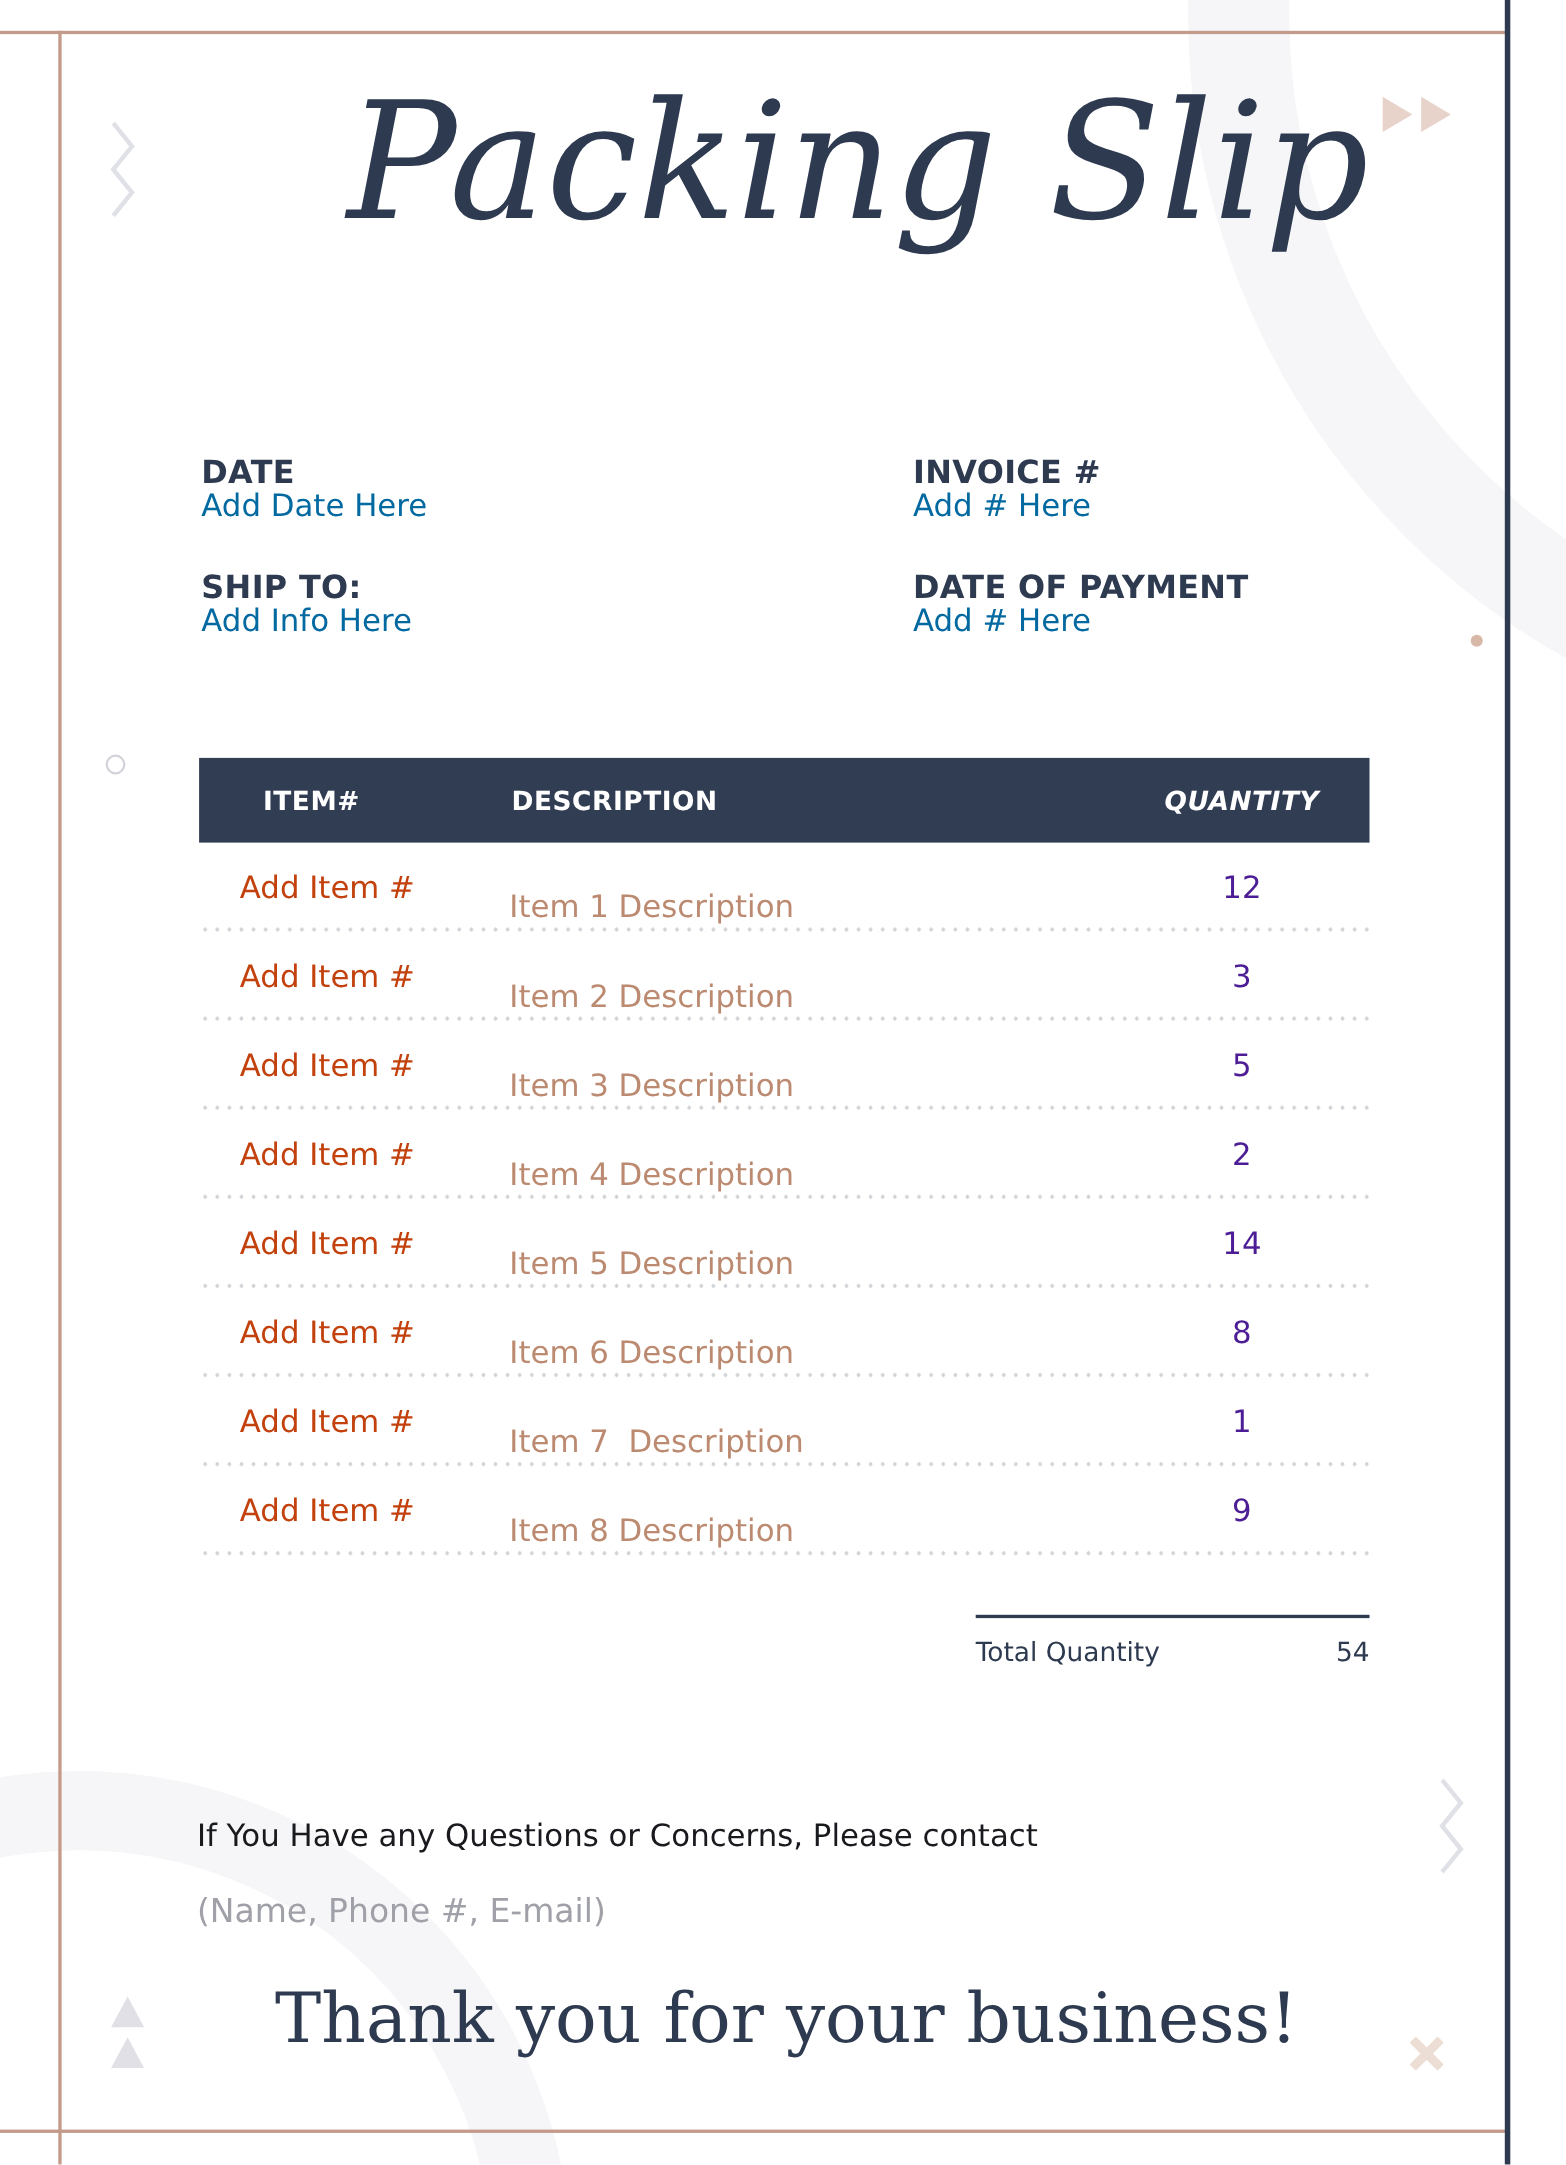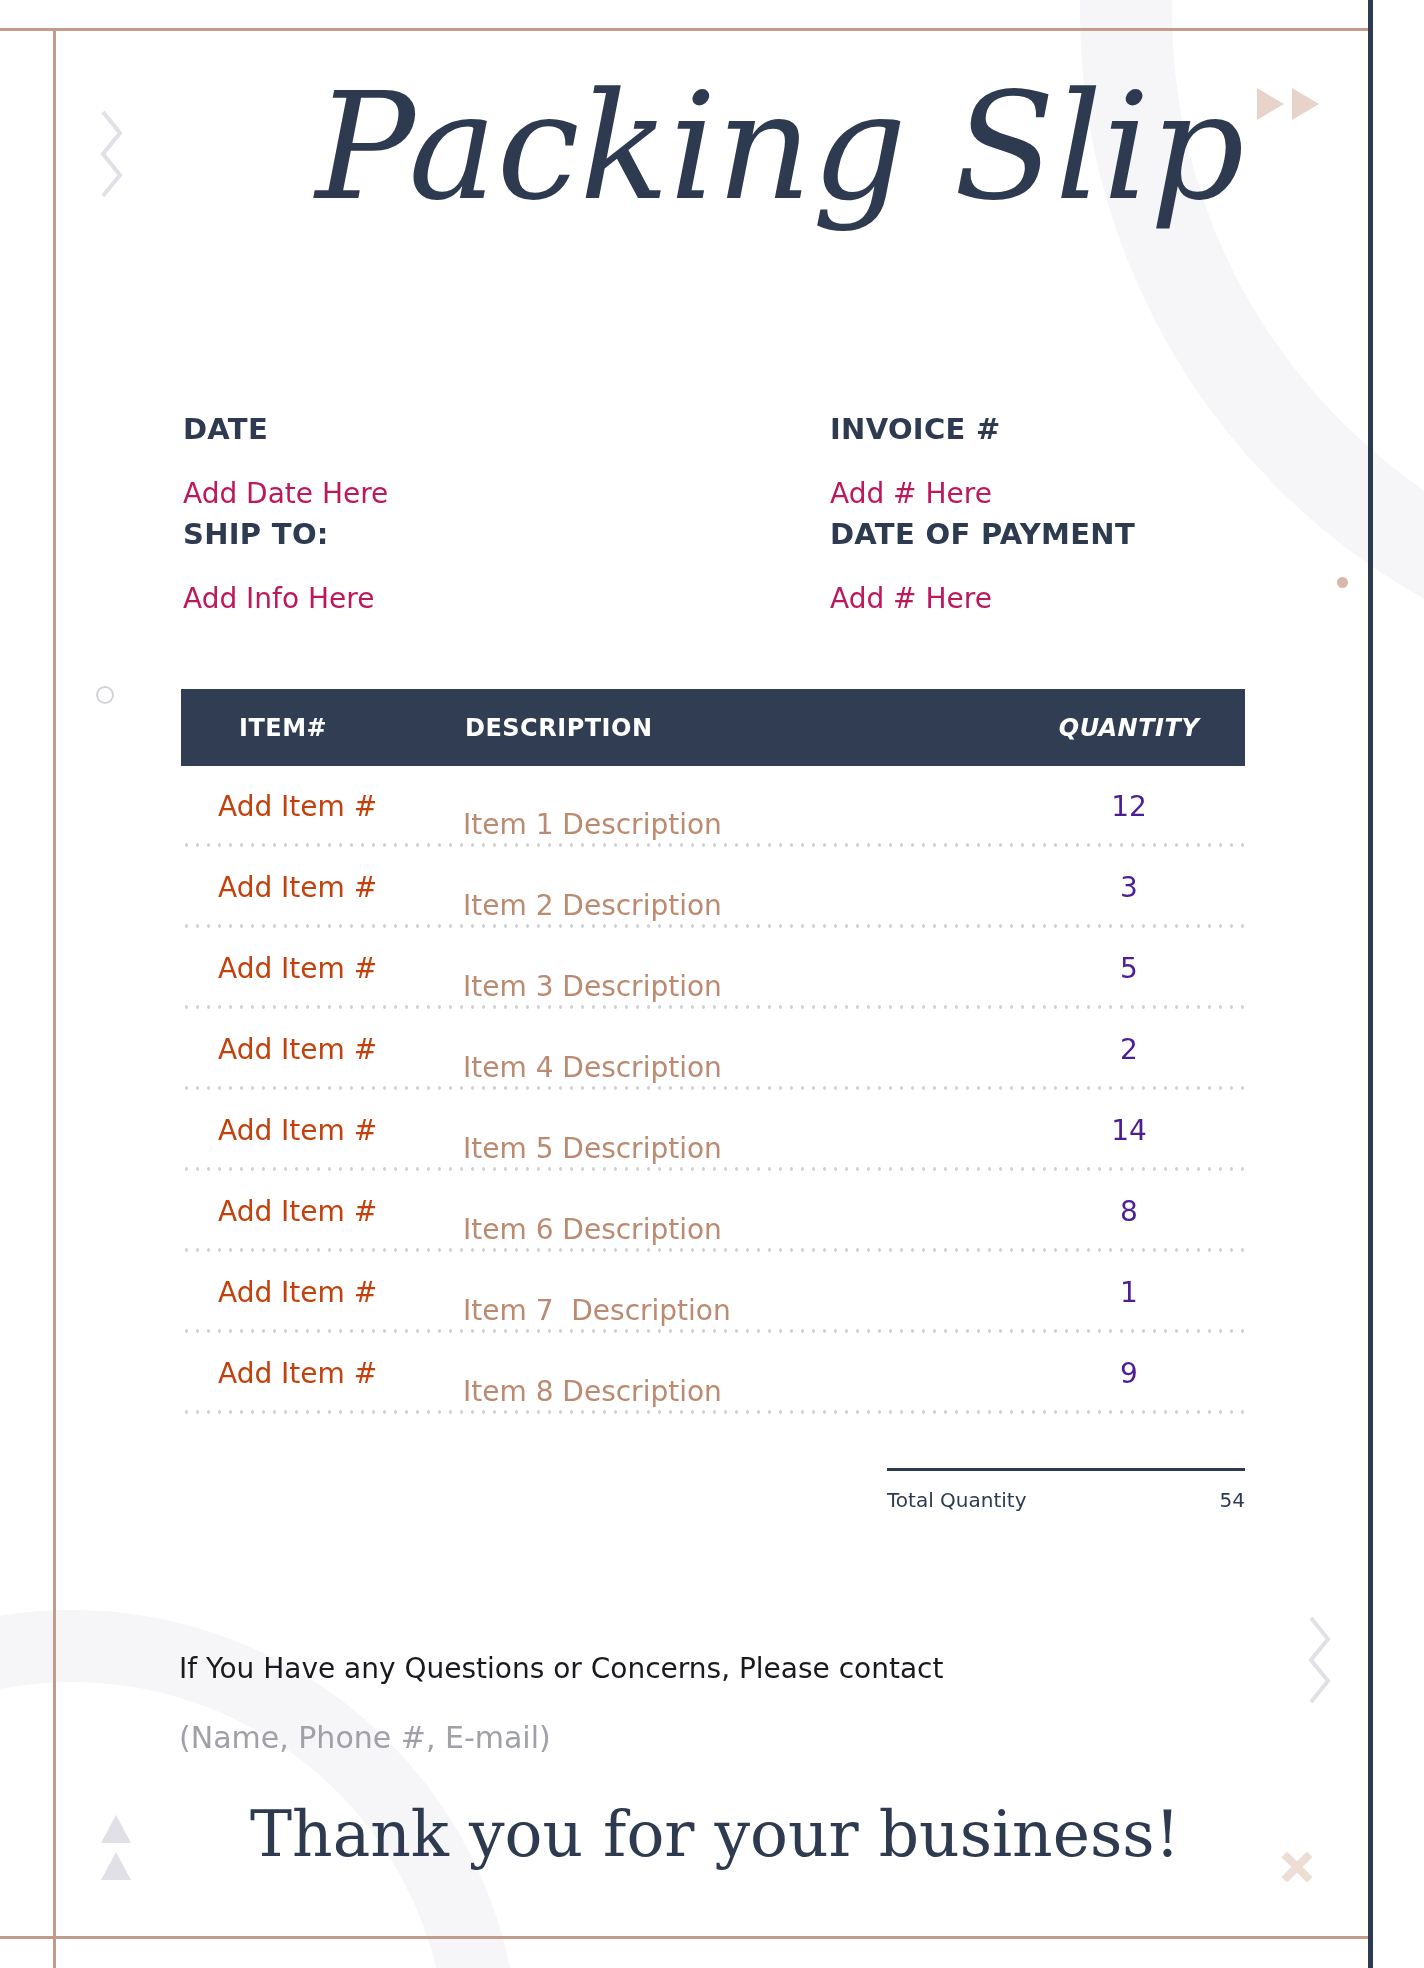--- a/index.html
+++ b/index.html
@@ -36,42 +36,42 @@
   
   .title{left:230px;top:55px;width:1100px;text-align:center;color:#2e3a50;
          font-family:"DejaVu Serif","Liberation Serif",serif;font-style:italic;
          font-size:148px;line-height:1.25;white-space:nowrap;}
   .thanks{left:180px;top:1798px;width:1070px;text-align:center;color:#2e3a50;
           font-family:"DejaVu Serif","Liberation Serif",serif;
           font-size:63px;white-space:nowrap;}
 
   
   .lbl{font-weight:700;font-size:29px;color:#2e3a50;letter-spacing:.3px;margin-top:12px;}
-  .val{font-size:28px;color:#be185d;margin-top:34px;}
+  .val{font-size:28px;color:#0369a1;}
 
   
   .table{left:181px;top:689px;width:1064px;}
   .t-head{height:77px;background:#313d52;display:grid;grid-template-columns:270px 562px 1fr;
           align-items:center;color:#ffffff;font-weight:700;font-size:24px;letter-spacing:.5px;}
   .h-item{padding-left:58px;}
   .h-desc{padding-left:14px;}
   .h-qty{text-align:center;font-style:italic;}
   .t-row{height:81px;display:grid;grid-template-columns:270px 562px 1fr;align-items:center;
          font-size:28px;position:relative;}
   .t-row::after{content:'';position:absolute;left:0;right:0;bottom:0;height:4px;
          background-image:radial-gradient(circle,#d2d3d8 1.6px,transparent 1.9px);
          background-size:11px 4px;background-repeat:repeat-x;}
   .c-item{padding-left:37px;color:#c2410c;}
   .c-desc{padding-left:12px;color:#bb8a70;white-space:pre-wrap;margin-top:36px;}
   .c-qty{text-align:center;color:#4c1d95;}
 
   
   .total{left:887px;top:1468px;width:358px;border-top:3px solid #2e3a50;
          display:flex;justify-content:space-between;align-items:baseline;padding-top:17px;
-         font-size:20px;color:#2e3a50;}
+         font-size:24px;color:#2e3a50;}
 
   
   .contact{left:179px;top:1652px;font-size:28px;font-weight:500;color:#191a1e;}
   .contact-hint{left:179px;top:1720px;font-size:30px;color:#9fa0a8;}
 </style>
 </head>
 <body>
 
 <div class="page">
 

